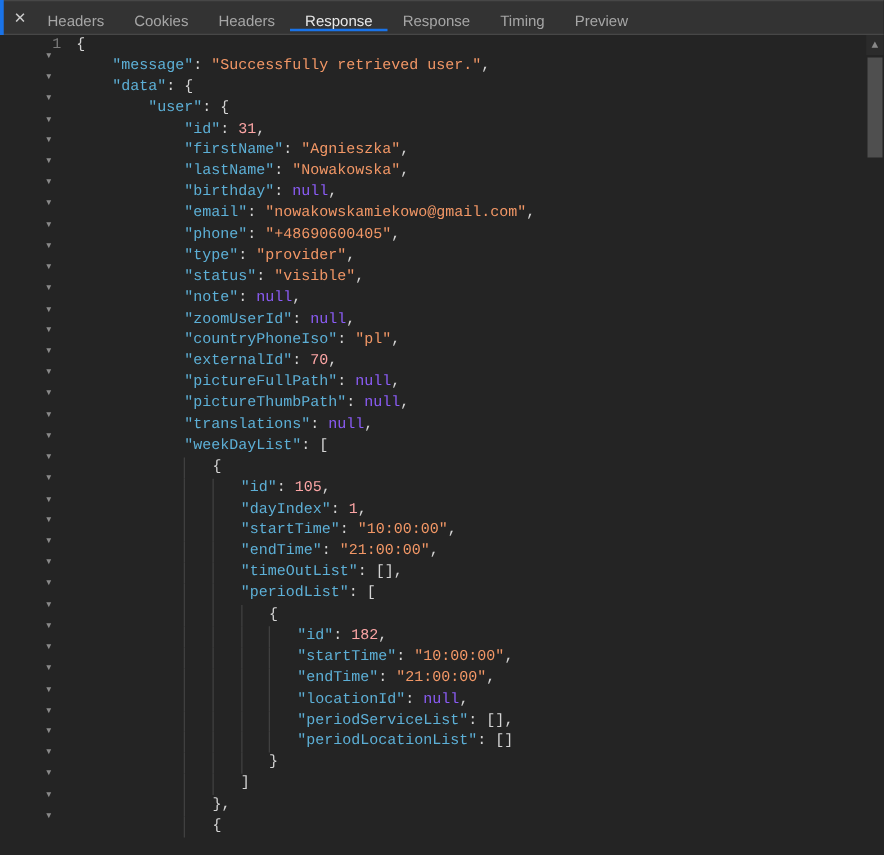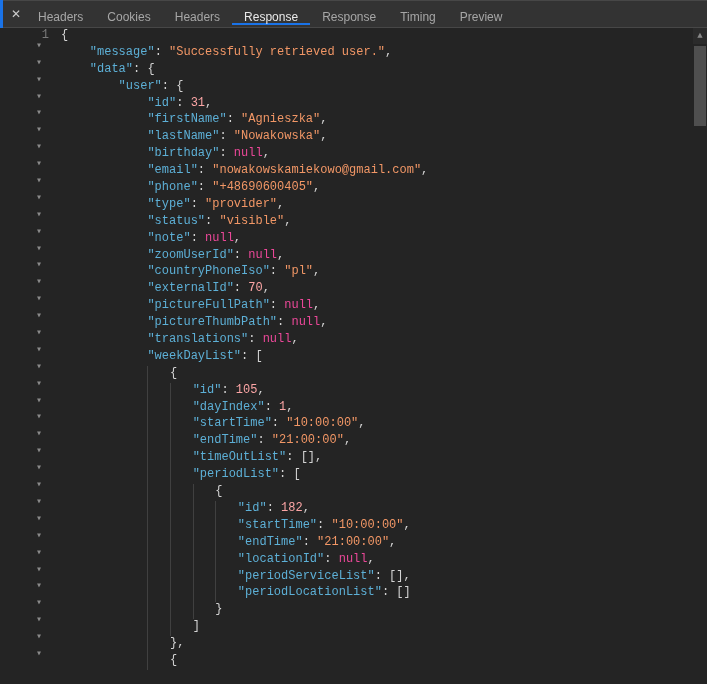--- a/index.html
+++ b/index.html
@@ -77,21 +77,21 @@
   }
   .code {
     flex: 1;
     padding-left: 6px;
   }
   
   .pun { color: #d4d4d4; }       
   .key { color: #5db0d7; }       
   .str { color: #f29766; }       
   .num { color: #fca5a5; }       
-  .nul { color: #ec4899; }       
+  .nul { color: #8b5cf6; }       
   .guide {
     display: inline-block;
     border-left: 1px solid #404040;
     width: 1px;
     height: 16.9px;
     vertical-align: top;
     margin-right: 0;
   }
   
   .scrollbar-track {

